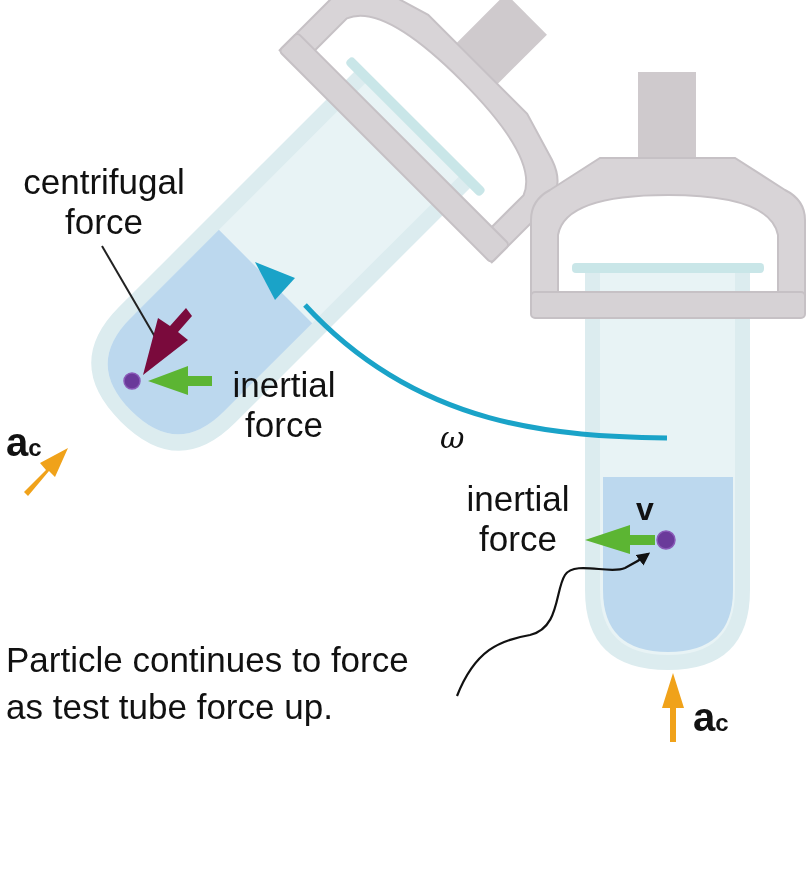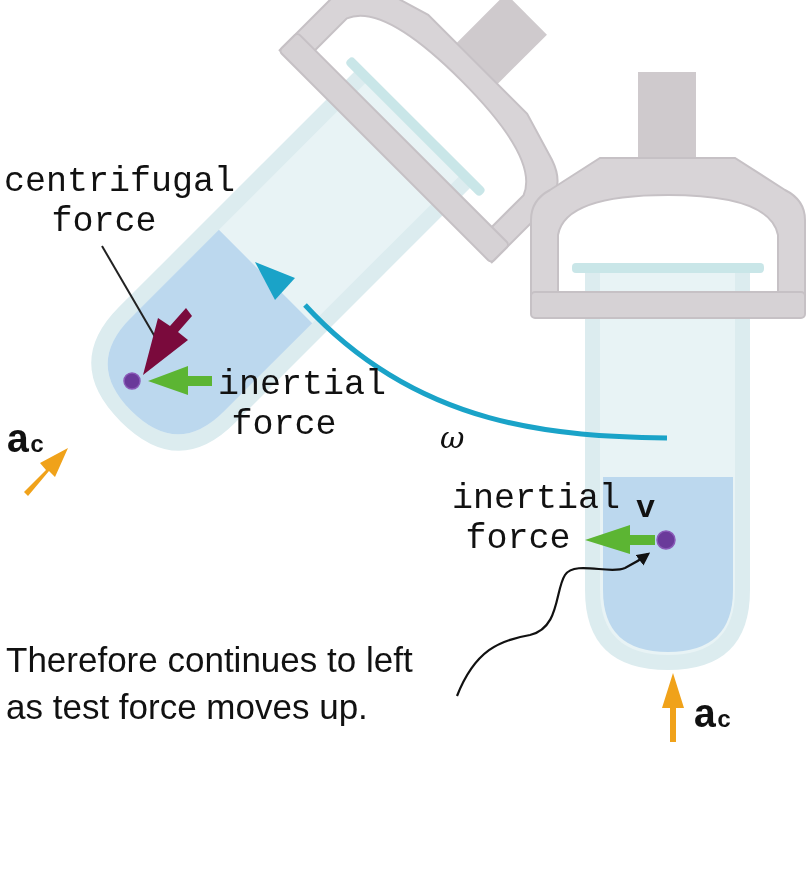--- a/index.html
+++ b/index.html
@@ -1,19 +1,19 @@
 <!DOCTYPE html>
 <html><head>
 <meta charset="utf-8">
 <style>
   html, body { margin: 0; padding: 0; background: #ffffff; }
   body { width: 806px; height: 876px; position: relative; overflow: hidden;
          font-family: "Liberation Sans", sans-serif; }
   #diagram { position: absolute; left: 0; top: 0; width: 806px; height: 876px; }
-  .lbl { position: absolute; color: #111; font-family: Liberation Mono, monospace;
+  .lbl { position: absolute; color: #111; font-family: Liberation Sans, sans-serif;
          font-size: 35px; line-height: 40px; white-space: nowrap; text-align: center; }
   .bold { font-weight: bold; }
   .sub { font-size: 24px; font-weight: bold; vertical-align: baseline; }
   .omega { position: absolute; font-family: "DejaVu Serif", serif; font-style: italic; font-size: 30px; color: #111; }
   .caption { position: absolute; left: 6px; top: 636px; width: 480px; font-size: 35px; line-height: 47px; color: #111; text-align: left; }
   .caption span { display: block; white-space: nowrap; }
 </style>
 </head>
 <body>
 
@@ -105,15 +105,15 @@
 
 <div class="lbl bold" style="left:6px; top:422px; font-size:40px; text-align:left;">
   <span>a</span><span class="sub">c</span>
 </div>
 
 <div class="lbl bold" style="left:693px; top:697px; font-size:40px; text-align:left;">
   <span>a</span><span class="sub">c</span>
 </div>
 
 <div class="caption">
-  <span>Therefore continues to left</span>
-  <span>as test force moves up.</span>
+  <span>Particle continues to force</span>
+  <span>as test tube force up.</span>
 </div>
 
 </body></html>

